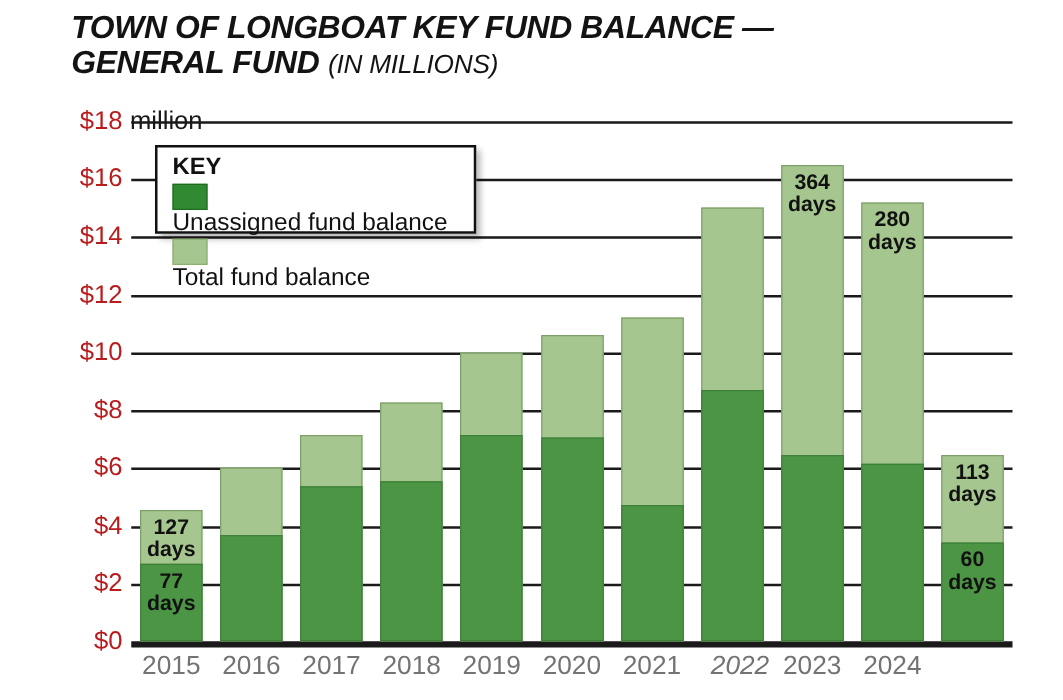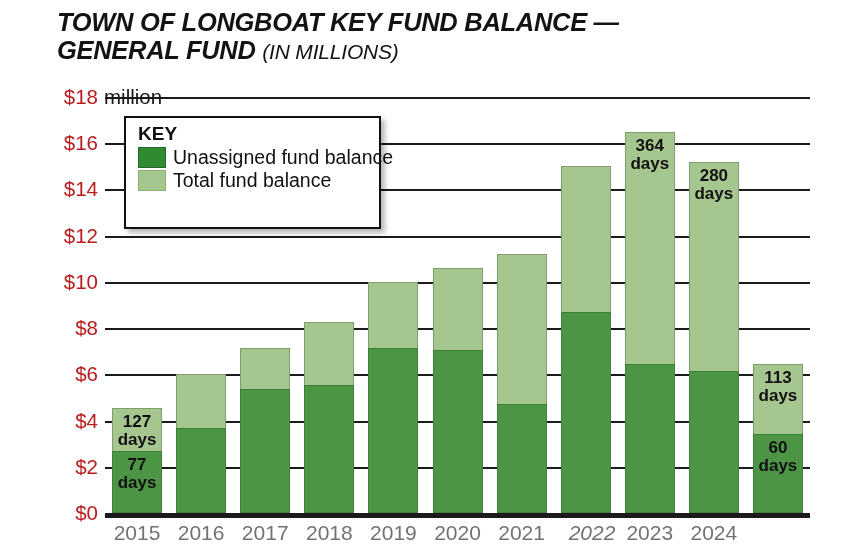--- a/index.html
+++ b/index.html
@@ -128,37 +128,38 @@
     color: #737373;
     white-space: nowrap;
   }
 
   
   #legend {
     position: absolute;
     left: 124px;
     top: 116px;
     width: 257px;
-    height: 113px;
+    height: 71px;
     background: #ffffff;
     border: 2px solid #111111;
     box-shadow: 4px 4px 5px rgba(0,0,0,0.28);
     box-sizing: border-box;
     padding: 5px 0 0 12px;
   }
   #legend-title {
     font-size: 19px;
     font-weight: bold;
     color: #111111;
     line-height: 22px;
   }
   .legend-row {
     display: flex;
     align-items: flex-start;
     margin-top: 2px;
+    flex-direction: column;
   }
   .legend-swatch {
     width: 26px;
     height: 19px;
     margin-right: 7px;
     flex: 0 0 auto;
   }
   .legend-swatch.dark { background: #2f8a31; border: 1px solid #1f6b22;}
   .legend-swatch.light { background: #a6c68f; border: 1px solid #8bb071;}
   .legend-text {

